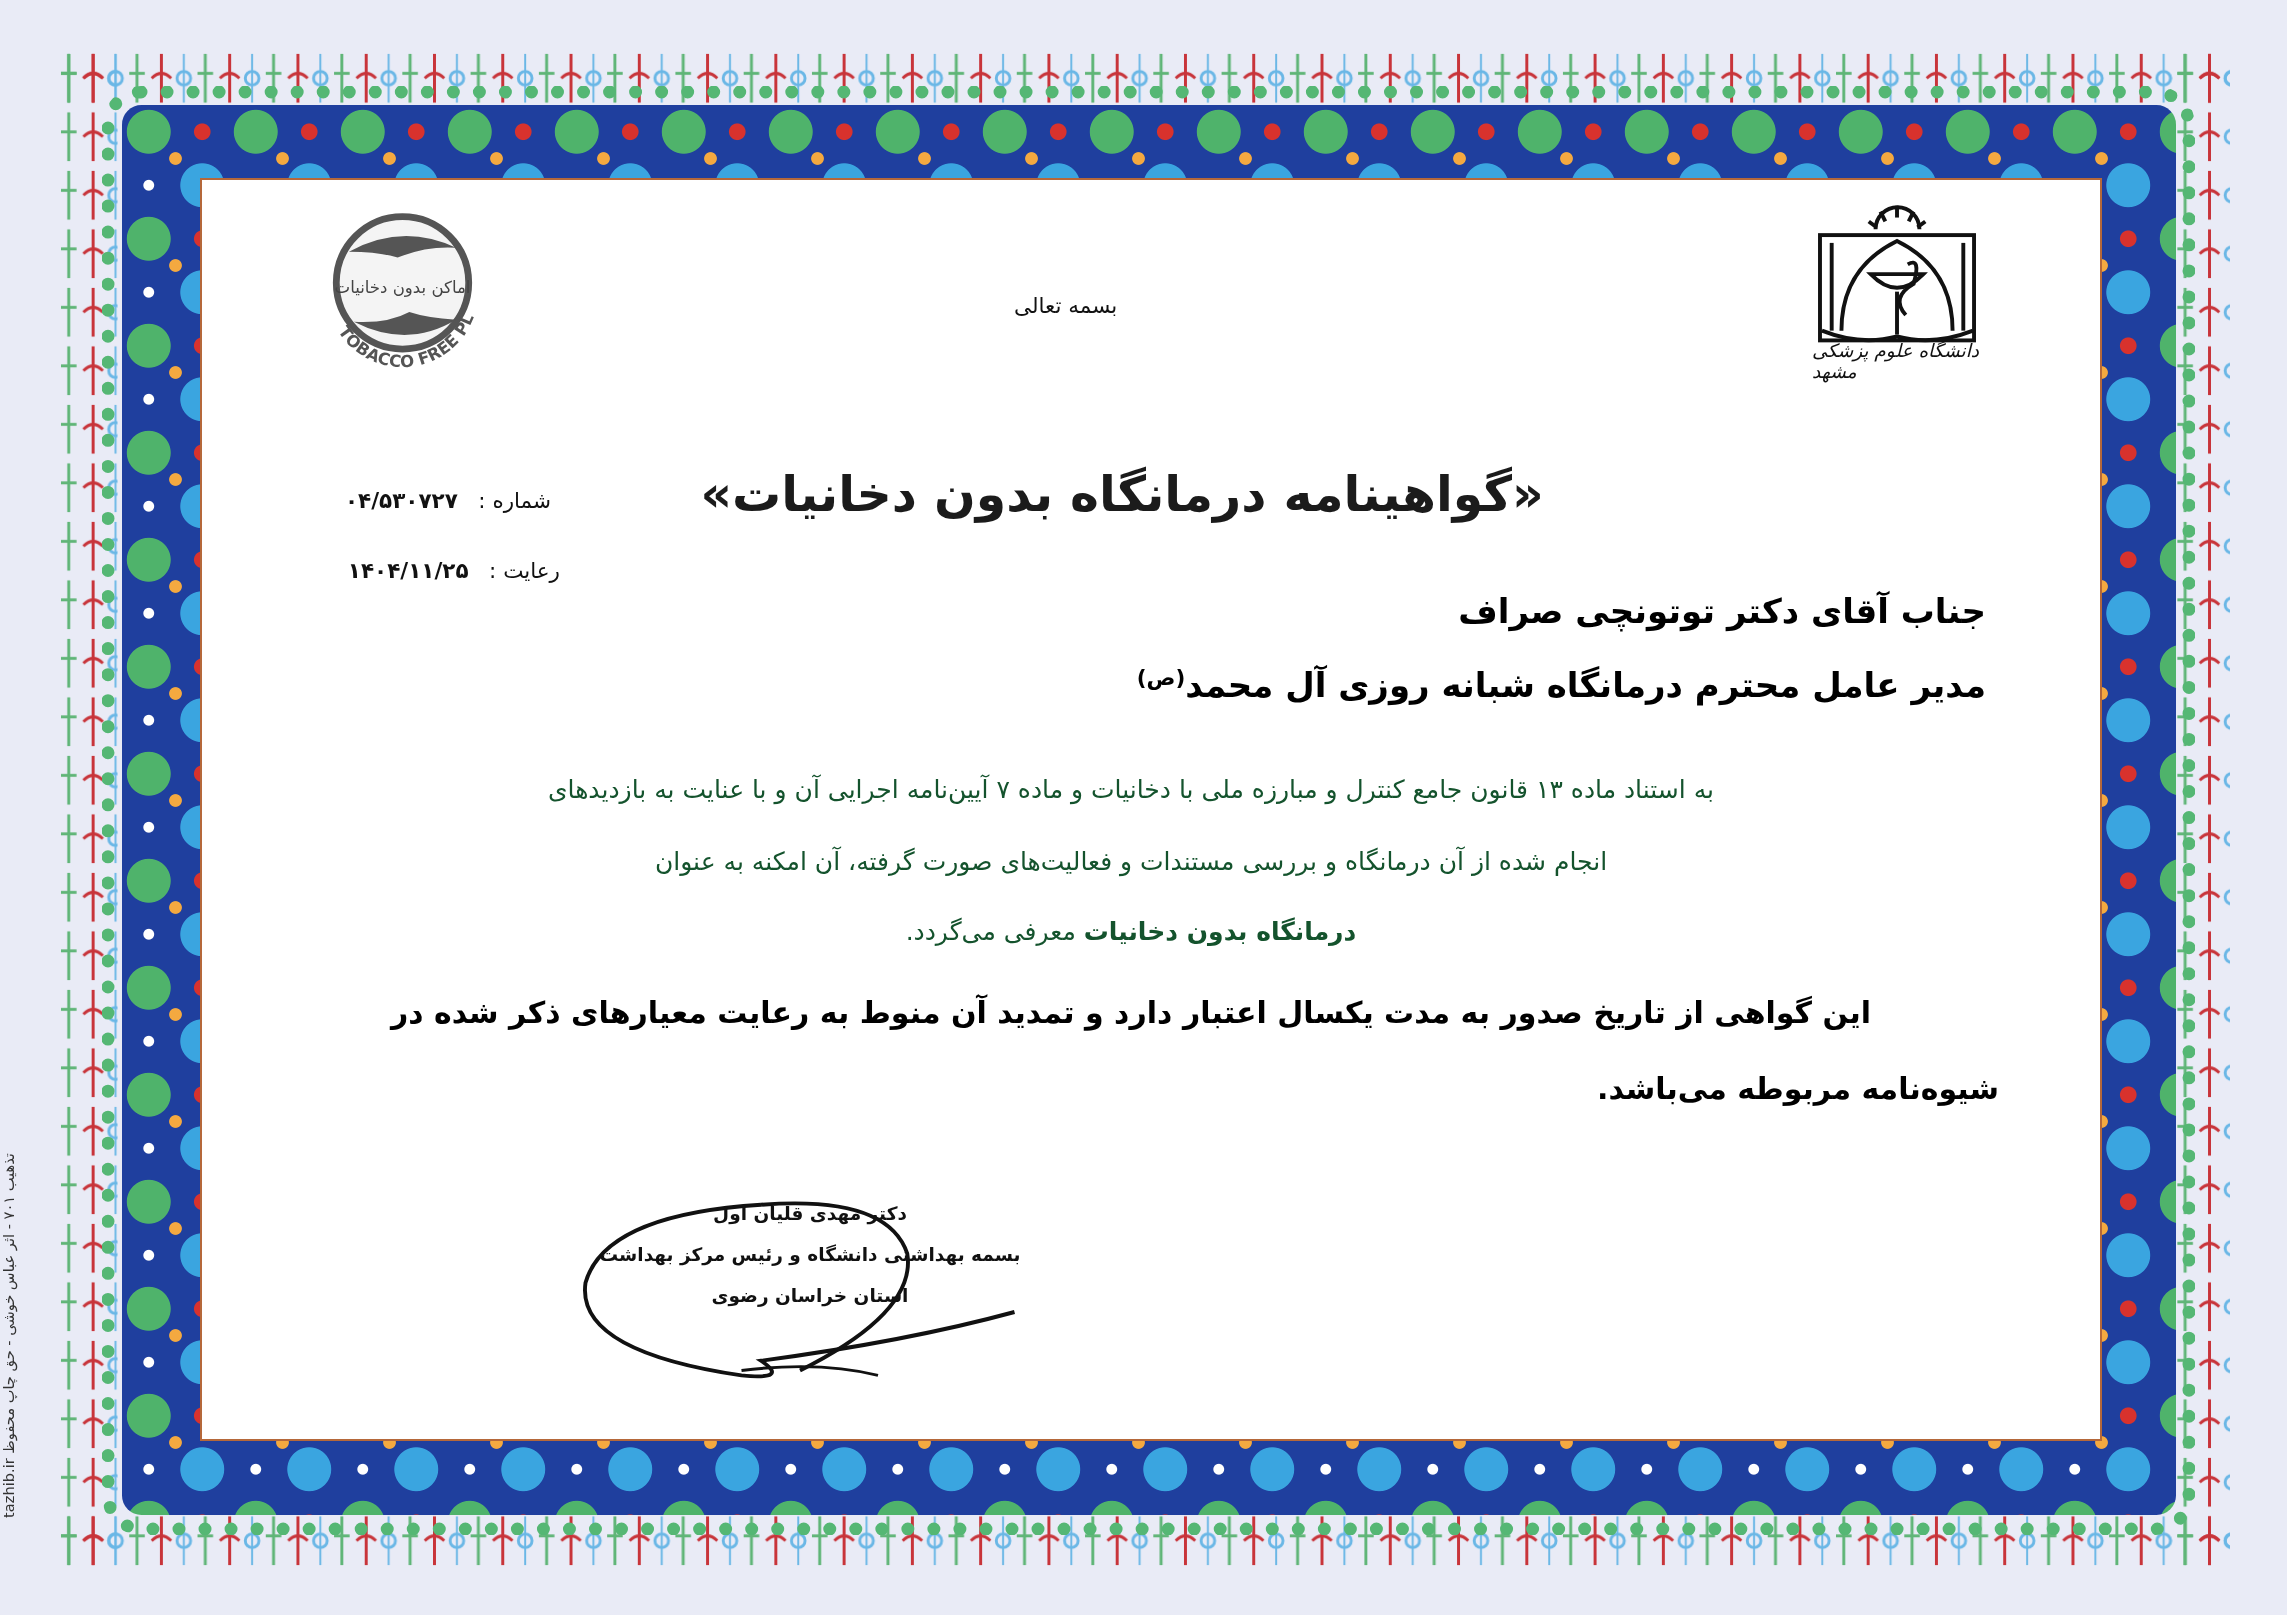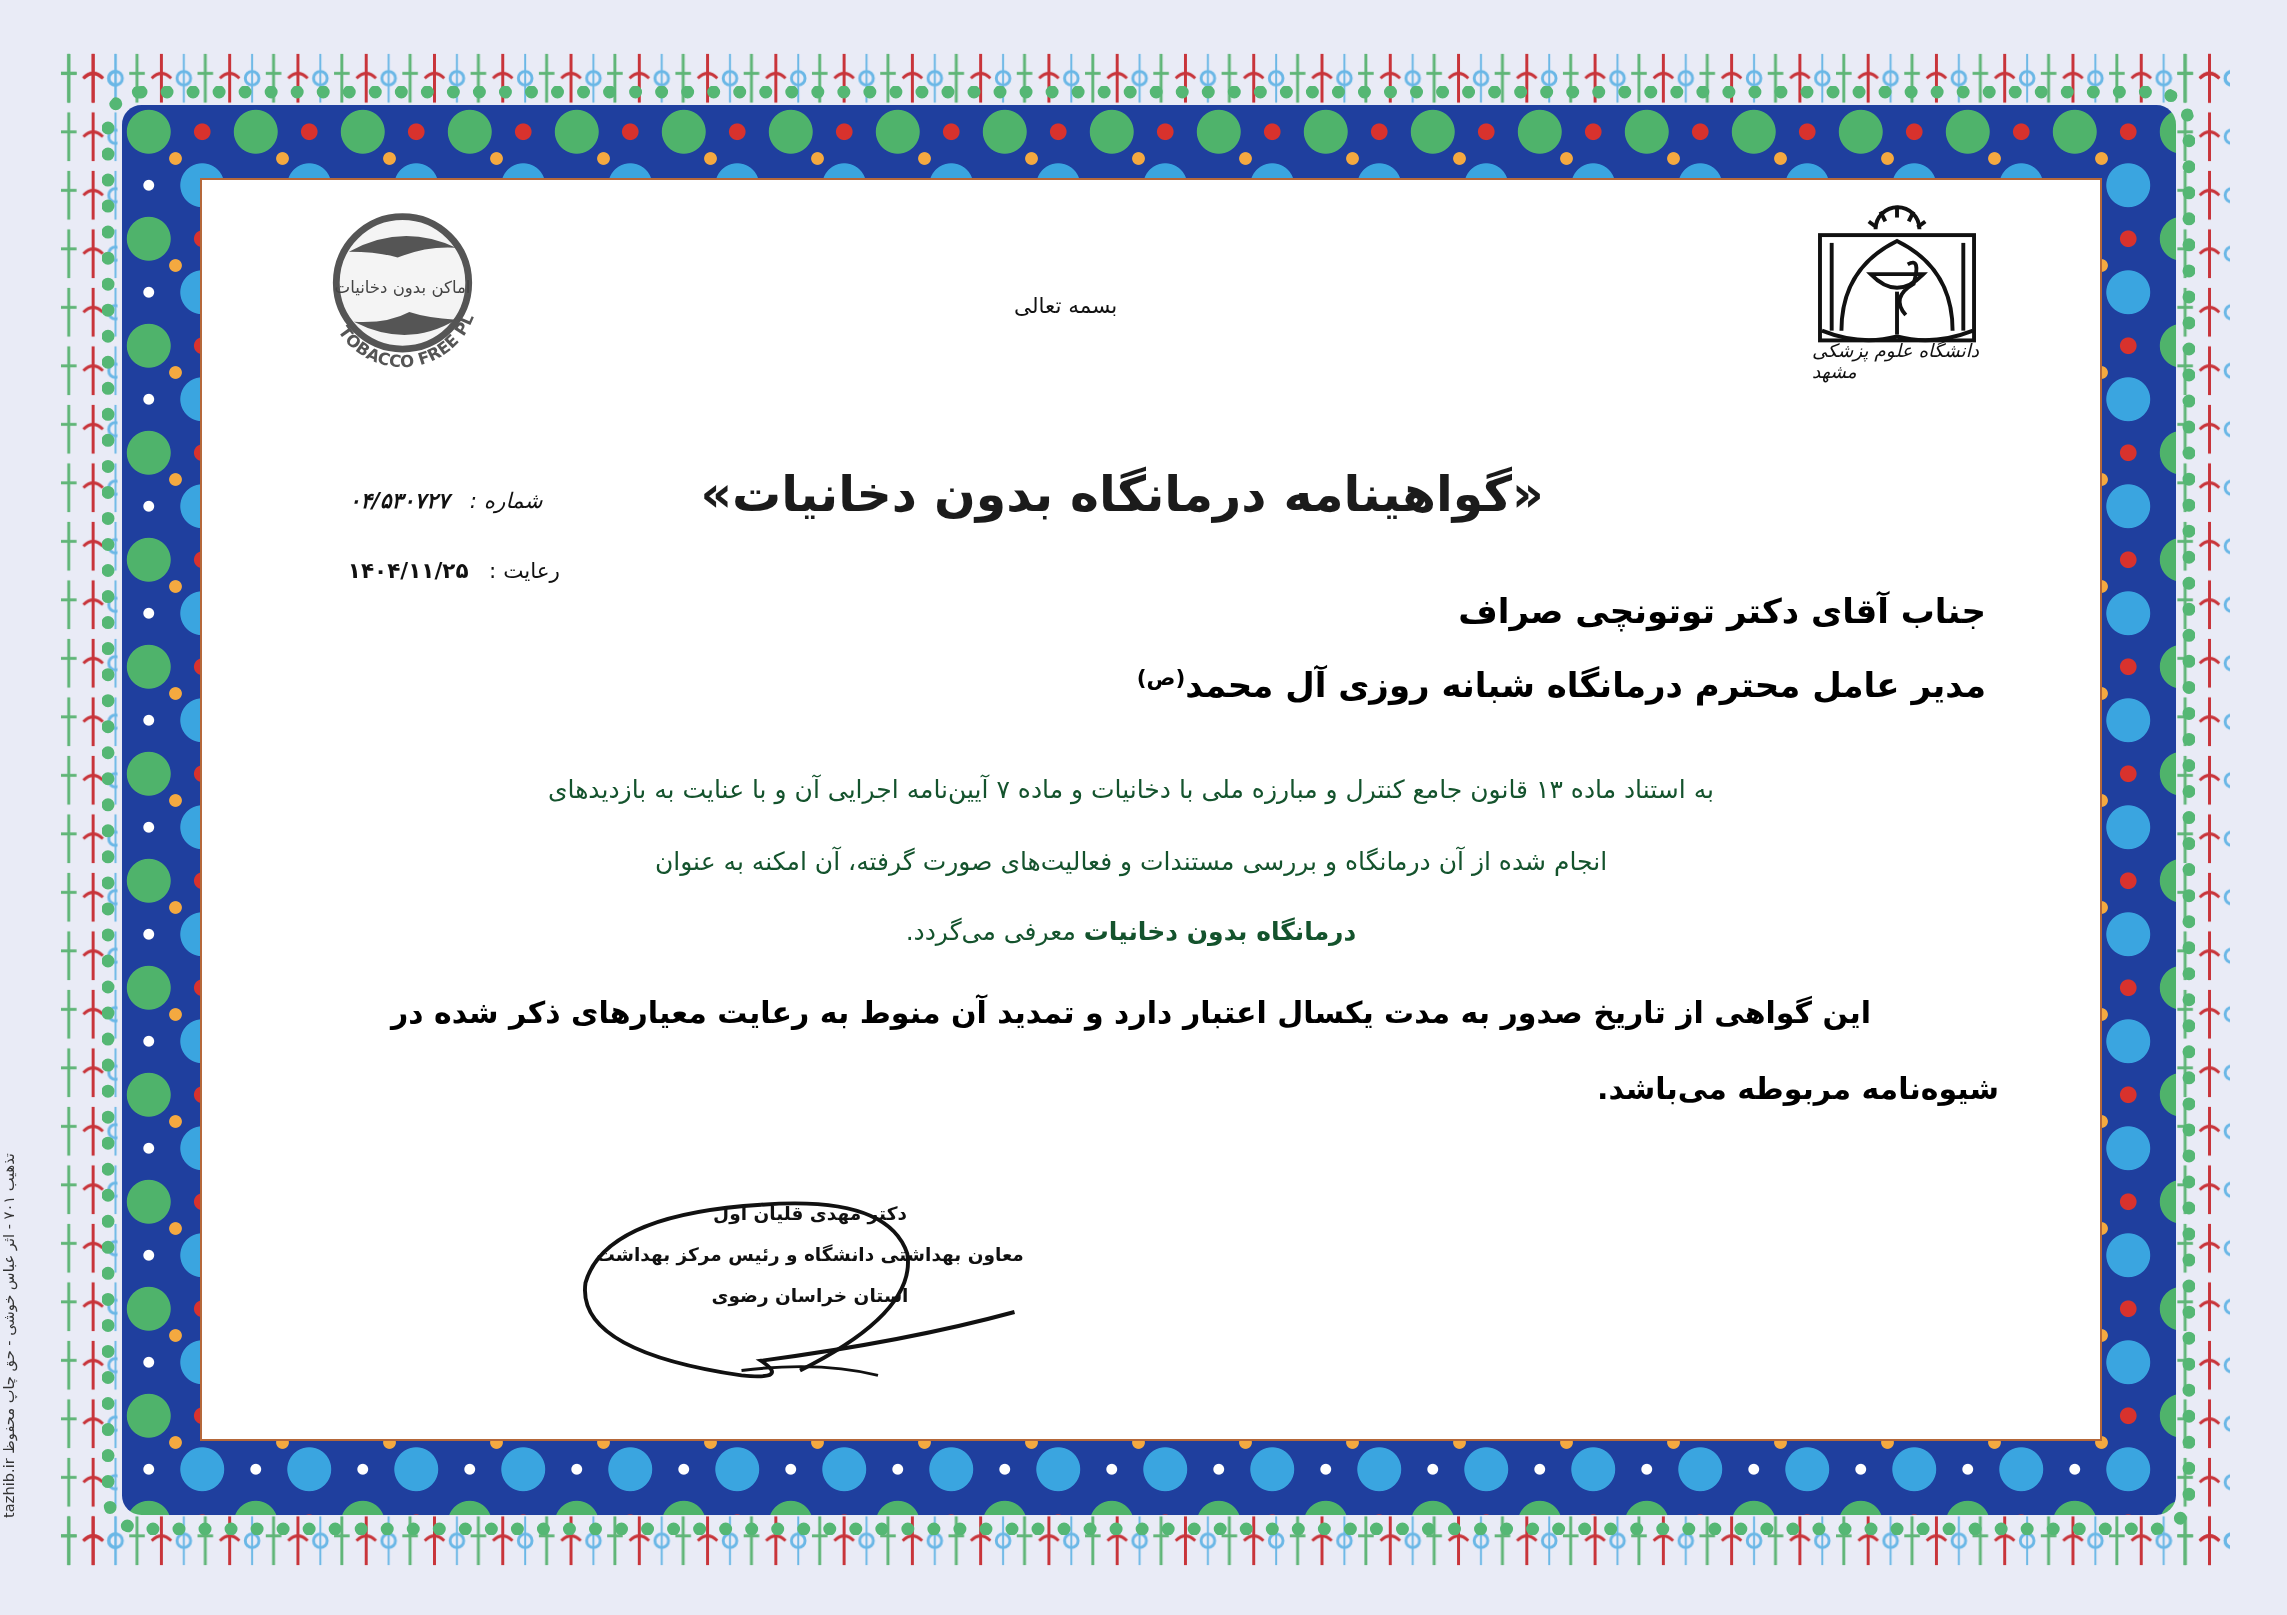--- a/index.html
+++ b/index.html
@@ -59,21 +59,21 @@
     font-size:21.5px; color:#111;
   }
   .title {
     left:683px; top:466px; width:878px; text-align:center;
     font-size:49px; font-weight:bold; color:#1b1b1b;
     letter-spacing:0.5px;
   }
   .meta-row {
     font-size:21.5px; color:#111; white-space:nowrap;
   }
-  .meta-number { left:349px; top:488px; width:224px; text-align:left;font-style:italic; }
+  .meta-number { left:336px; top:488px; width:224px; text-align:center; }
   .meta-date   { left:336px; top:558px; width:224px; text-align:right; }
   .meta-label  { display:inline-block; margin-left:13.7px; }
   .meta-value  { display:inline-block; font-weight:bold; }
 
   .recipient {
     right:302px; text-align:left; font-weight:bold; color:#000;
   }
   .recipient-name { top:591px; font-size:34px; }
   .recipient-role { top:665px; font-size:34px; }
   .recipient-role sup { font-size:21.5px; }
@@ -192,18 +192,18 @@
 <div class="abs body-text line4 rtl">این گواهی از تاریخ صدور به مدت یکسال اعتبار دارد و تمدید آن منوط به رعایت معیارهای ذکر شده در</div>
 <div class="abs body-text line5 rtl">شیوه‌نامه مربوطه می‌باشد.</div>
 
 <div class="abs signature">
   <svg class="abs" style="left:0;top:0" width="507" height="195" viewBox="0 0 520 200">
     <path d="M200 10 Q40 20 20 90 Q10 160 180 185 Q230 190 200 170 Q350 150 460 120" stroke="#111" stroke-width="4" fill="none"></path>
     <path d="M200 10 Q330 0 350 60 Q360 120 240 180" stroke="#111" stroke-width="4" fill="none"></path>
     <path d="M180 180 Q260 170 320 185" stroke="#111" stroke-width="3" fill="none"></path>
   </svg>
   <div class="sig-text sig-1 rtl">دکتر مهدی قلیان اول</div>
-  <div class="sig-text sig-2 rtl">معاون بهداشتی دانشگاه و رئیس مرکز بهداشت</div>
+  <div class="sig-text sig-2 rtl">بسمه بهداشتی دانشگاه و رئیس مرکز بهداشت</div>
   <div class="sig-text sig-3 rtl">استان خراسان رضوی</div>
 </div>
 
 <div class="abs side-credit rtl">تذهیب ۷۰۱ - اثر عباس خوشی - حق چاپ محفوظ    tazhib.ir</div>
 
 
 </body></html>

